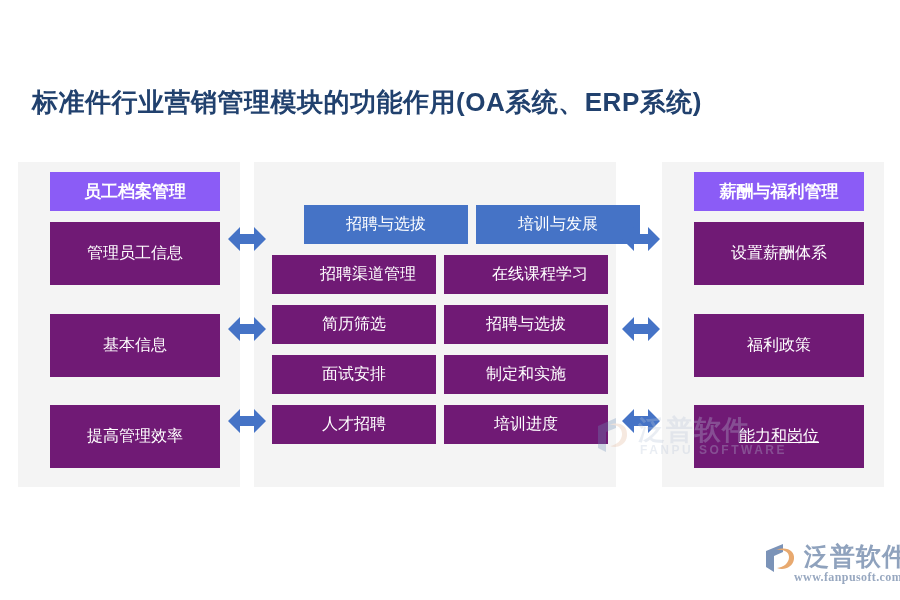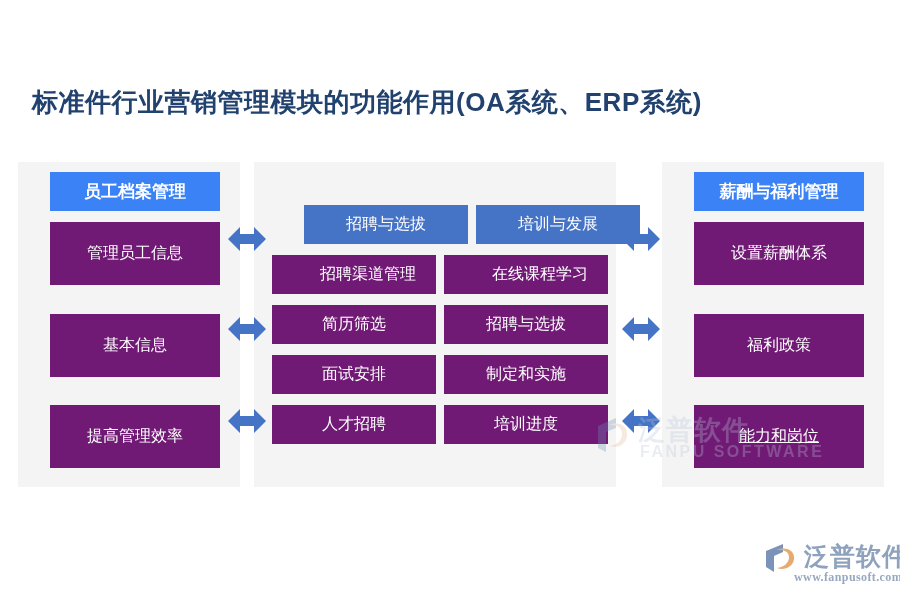--- a/index.html
+++ b/index.html
@@ -40,21 +40,21 @@
     display:flex;
     align-items:center;
     justify-content:center;
     color:#ffffff;
     font-size:16px;
     font-weight:400;
     box-sizing:border-box;
     white-space:nowrap;
     text-align:center;
   }
-  .box.header{ background:#3b82f6; font-weight:700; font-size:17px;text-align:center; }
+  .box.header{ background:#8b5cf6; font-weight:700; font-size:17px;text-align:center; }
   .box.blue  { background:#701a75; }
   .box.blue-light{ background:#4573c6; }
 
   
   .side-box{ left:32px; width:170px; }
   #panel-left  .side-box.header { top:10px;  height:39px; }
   #panel-left  .hbox1 { top:60px;  height:63px; }
   #panel-left  .hbox2 { top:152px; height:63px; }
   #panel-left  .hbox3 { top:243px; height:63px; }
   #panel-right .side-box.header { top:10px;  height:39px; }
@@ -92,21 +92,21 @@
     opacity:0.30;
     pointer-events:none;
   }
   #center-watermark .wm-text{
     position:absolute; left:40px; top:2px;
     font-size:27px; font-weight:700;
     color:#b9c6d8; letter-spacing:1px; white-space:nowrap;
   }
   #center-watermark .wm-sub{
     position:absolute; left:42px; top:33px;
-    font-size:16px; font-weight:700;
+    font-size:12px; font-weight:700;
     color:#b9c6d8; letter-spacing:2.5px; white-space:nowrap;
   }
   #center-watermark .wm-mark{
     position:absolute; left:-6px; top:4px;
   }
 
   
   #brand-logo{
     position:absolute;
     left:762px; top:540px;

